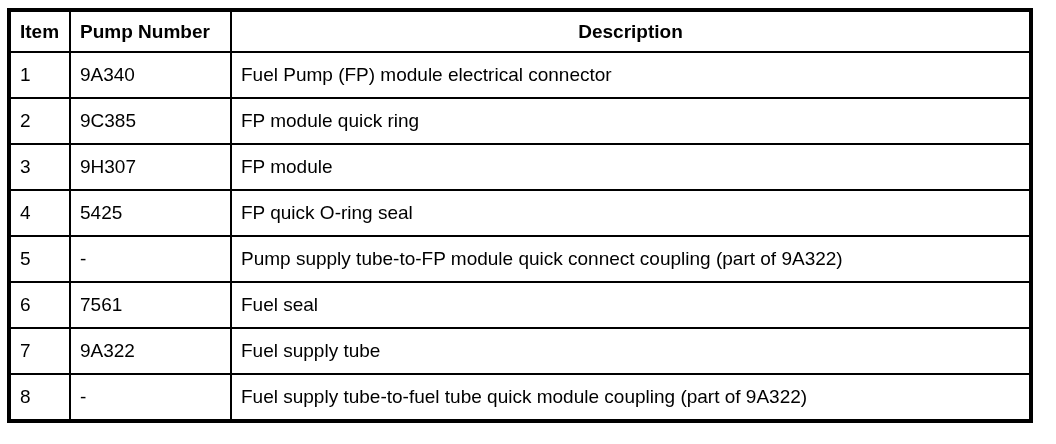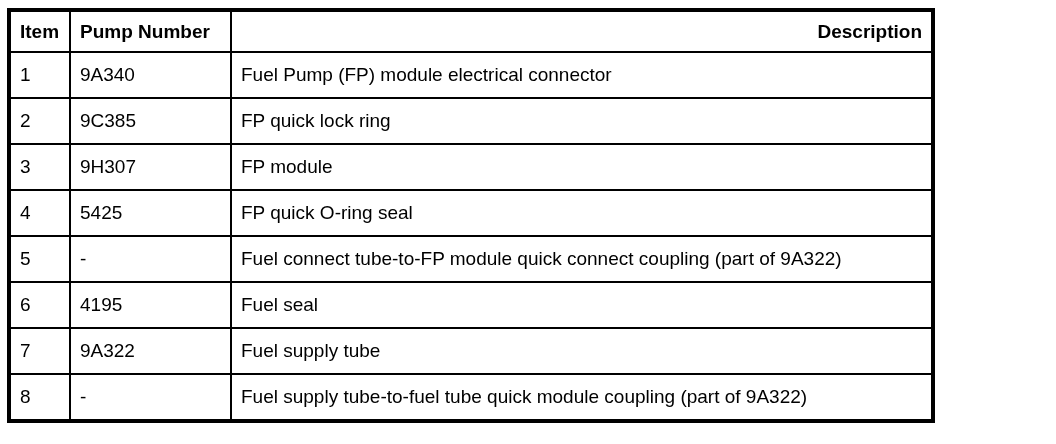--- a/index.html
+++ b/index.html
@@ -15,21 +15,21 @@
     color: #000000;
   }
   .table-wrap {
     position: absolute;
     left: 7px;
     top: 8px;
   }
   table.parts-table {
     border-collapse: collapse;
     table-layout: fixed;
-    width: 928px;
+    width: 1026px;
     background: #ffffff;
   }
   table.parts-table, table.parts-table th, table.parts-table td {
     border: 2px solid #000000;
   }
   table.parts-table {
     border-width: 4px;
   }
   th, td {
     font-size: 19px;
@@ -44,21 +44,21 @@
     height: 39px;
   }
   tbody td {
     font-weight: normal;
     height: 44px;
   }
   .col-item { width: 61px; }
   .col-part { width: 161px; }
   .col-desc { width: auto; }
   th.h-item, th.h-part { text-align: left; }
-  th.h-desc { text-align: right; }
+  th.h-desc { text-align: center; }
   td { text-align: left; }
 </style>
 </head>
 <body>
 
 <div class="table-wrap">
   <table class="parts-table">
     <colgroup>
       <col class="col-item">
       <col class="col-part">
@@ -73,40 +73,40 @@
     </thead>
     <tbody>
         <tr>
           <td>1</td>
           <td>9A340</td>
           <td>Fuel Pump (FP) module electrical connector</td>
         </tr>
         <tr>
           <td>2</td>
           <td>9C385</td>
-          <td>FP quick lock ring</td>
+          <td>FP module quick ring</td>
         </tr>
         <tr>
           <td>3</td>
           <td>9H307</td>
           <td>FP module</td>
         </tr>
         <tr>
           <td>4</td>
           <td>5425</td>
           <td>FP quick O-ring seal</td>
         </tr>
         <tr>
           <td>5</td>
           <td>-</td>
-          <td>Fuel connect tube-to-FP module quick connect coupling (part of 9A322)</td>
+          <td>Pump supply tube-to-FP module quick connect coupling (part of 9A322)</td>
         </tr>
         <tr>
           <td>6</td>
-          <td>4195</td>
+          <td>7561</td>
           <td>Fuel seal</td>
         </tr>
         <tr>
           <td>7</td>
           <td>9A322</td>
           <td>Fuel supply tube</td>
         </tr>
         <tr>
           <td>8</td>
           <td>-</td>

